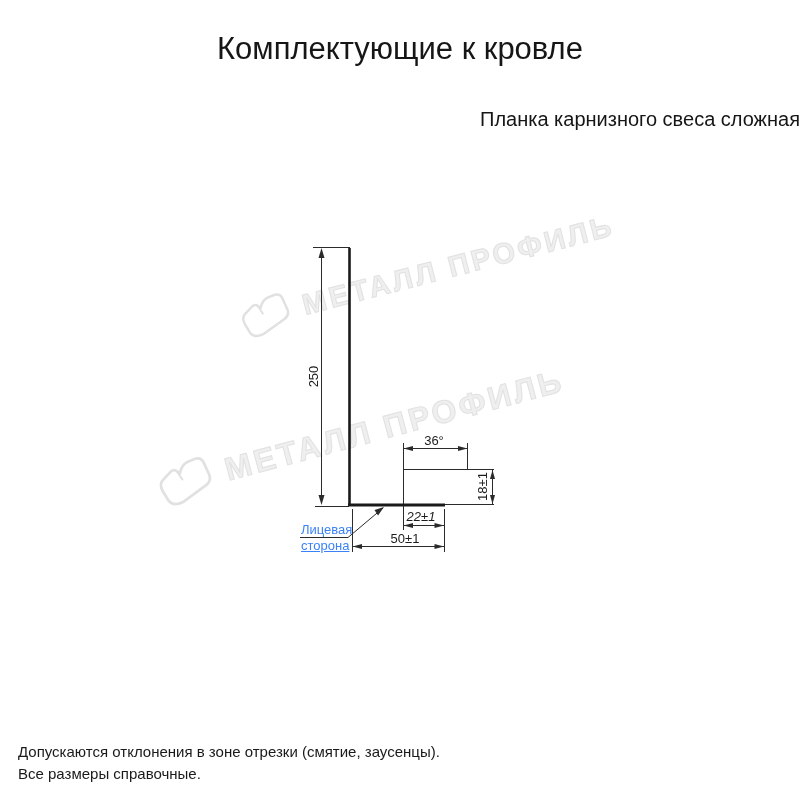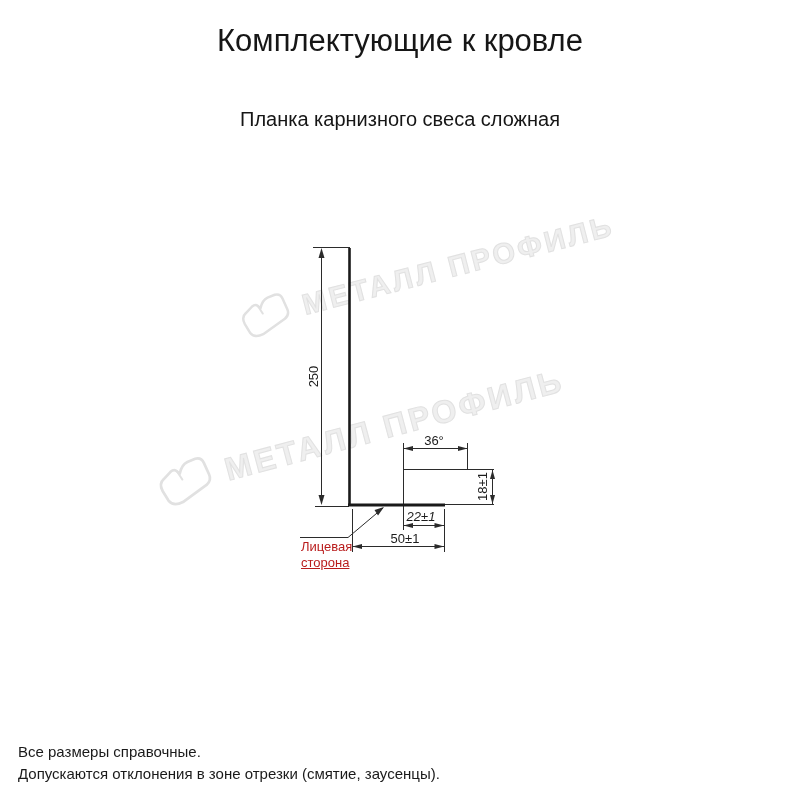--- a/index.html
+++ b/index.html
@@ -2,24 +2,24 @@
 <html><head>
 <meta charset="utf-8">
 <style>
   html,body{margin:0;padding:0;background:#fff;}
   .page{
     position:relative;width:800px;height:800px;background:#ffffff;
     font-family:"Liberation Sans","DejaVu Sans",sans-serif;overflow:hidden;
   }
   .page-title{
     position:absolute;left:0;right:0;top:24px;text-align:center;
-    font-size:31px;line-height:34px;font-weight:400;color:#161616;margin:0;
+    font-size:31px;line-height:34px;font-weight:400;color:#161616;margin:8px;
   }
   .subtitle{
-    position:absolute;left:0;right:0;top:108px;text-align:center;
+    position:absolute;left:0;right:0;top:108px;text-align:right;
     font-size:20px;line-height:23px;color:#161616;
   }
   
   .watermark{
     position:absolute;display:flex;align-items:center;gap:9px;
     white-space:nowrap;font-weight:bold;
     color:#efefef;-webkit-text-stroke:1px #e1e1e1;
     letter-spacing:3px;z-index:0;user-select:none;
   }
   .wm1{left:238px;top:301px;font-size:29px;transform:rotate(-14.5deg);transform-origin:0 50%;}
@@ -32,21 +32,21 @@
     text-align:center;line-height:15px;
   }
   .rot{transform:rotate(-90deg);}
   .dim-250{left:292px;top:369px;width:42px;}
   .dim-36{left:414px;top:433px;width:40px;text-align:center;}
   .dim-18{left:461px;top:479px;width:42px;}
   .dim-22{left:401px;top:509px;width:40px;font-style:italic;}
   .dim-50{left:385px;top:531px;width:40px;}
   .leader-label{
     position:absolute;left:301px;top:522px;z-index:2;
-    font-size:13px;line-height:15px;color:#b91c1c;margin-top:17px;
+    font-size:13px;line-height:15px;color:#3b82f6;
   }
   .leader-label .l2{margin-top:1px;text-decoration:underline;}
   .footer{
     position:absolute;left:18px;top:741px;z-index:2;
     font-size:15px;line-height:22px;color:#1a1a1a;
   }
 </style>
 </head>
 <body>
 
@@ -119,17 +119,17 @@
   <span class="dim rot dim-18">18±1</span>
   <span class="dim dim-22">22±1</span>
   <span class="dim dim-50">50±1</span>
 
   <div class="leader-label">
     <div>Лицевая</div>
     <div class="l2">сторона</div>
   </div>
 
   <div class="footer">
+    <div>Допускаются отклонения в зоне отрезки (смятие, заусенцы).</div>
     <div>Все размеры справочные.</div>
-    <div>Допускаются отклонения в зоне отрезки (смятие, заусенцы).</div>
   </div>
 
 </div>
 
 </body></html>

